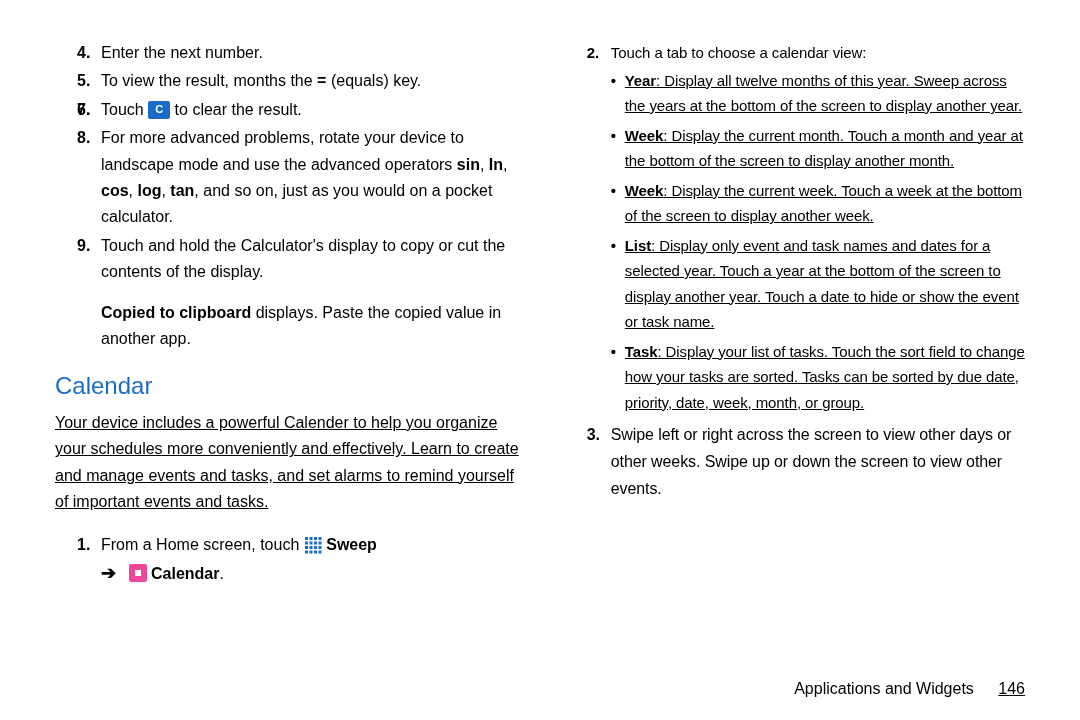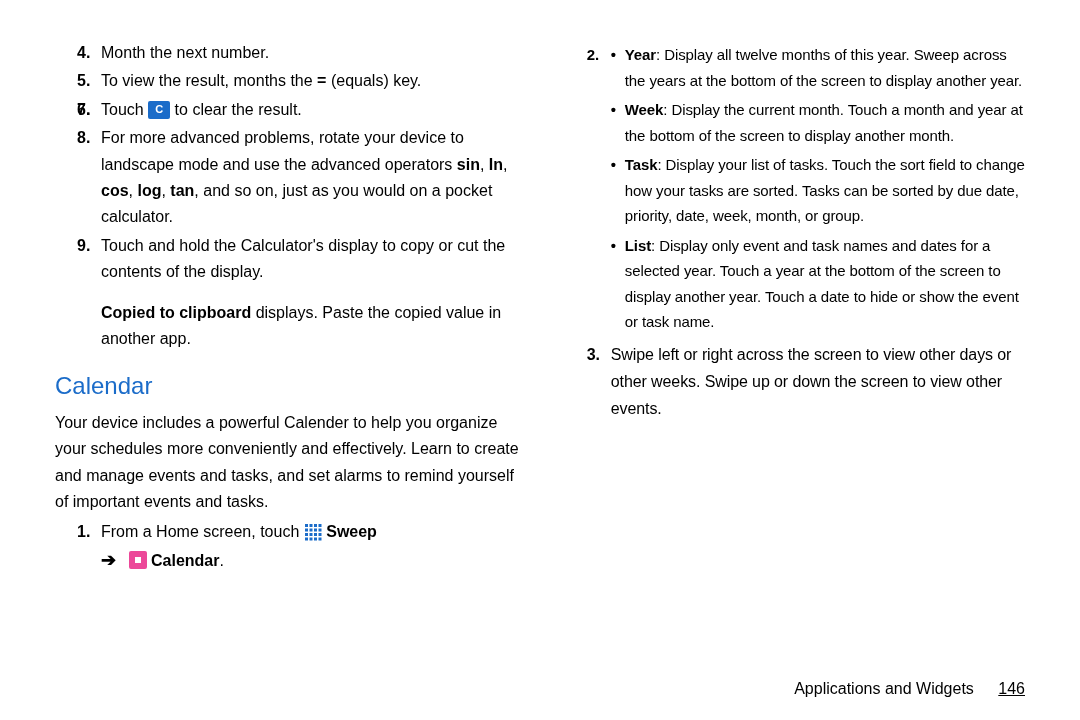--- a/index.html
+++ b/index.html
@@ -55,37 +55,39 @@
   }
   ul.bul {
     list-style: none;
     padding: 0;
     margin: 0;
   }
   ul.bul > li {
     position: relative;
     padding-left: 60px;
     margin-bottom: 4px;
+    text-decoration: underline;
   }
   ul.bul > li::before {
     content: "•";
     position: absolute;
     left: 46px;
     top: 0;
     font-weight: bold;
   }
   .bold { font-weight: bold; }
   .heading {
     color: #1b6cc9;
     font-size: 24px;
     font-weight: 400;
     margin: 14px 0 4px 0;
   }
   .intro {
-    margin: 0 0 4px 0;
+    margin: 0 0 17px 0;
+    text-decoration: underline;
   }
   .key-c {
     display: inline-flex;
     align-items: center;
     justify-content: center;
     width: 22px;
     height: 18px;
     background: #1b6cc9;
     color: #fff;
     font-size: 11px;
@@ -145,21 +147,21 @@
 </head>
 <body>
 
 <div class="page">
   <div class="columns">
 
     <div class="col">
       <ol class="numlist">
         <li>
           <span class="num">4.</span>
-          <span>Month the next number.</span>
+          <span>Enter the next number.</span>
         </li>
         <li>
           <span class="num">5.</span>
           <span>To view the result, months the </span><span class="bold">=</span><span> (equals) key.</span>
         </li>
         <li>
           <span class="num">6.</span>
         </li>
         <li>
           <span class="num">7.</span>
@@ -215,27 +217,29 @@
           <span class="cal-icon"><span class="top"></span><span class="num31">31</span></span>
           <span class="bold">Calendar</span><span>.</span>
         </li>
       </ol>
     </div>
 
     <div class="col right condensed">
       <ol class="numlist">
         <li>
           <span class="num">2.</span>
+          <span>Touch a tab to choose a calendar view:</span>
         </li>
       </ol>
       <ul class="bul">
         <li><span class="bold">Year</span><span>: Display all twelve months of this year. Sweep across the years at the bottom of the screen to display another year.</span></li>
         <li><span class="bold">Week</span><span>: Display the current month. Touch a month and year at the bottom of the screen to display another month.</span></li>
+        <li><span class="bold">Week</span><span>: Display the current week. Touch a week at the bottom of the screen to display another week.</span></li>
+        <li><span class="bold">List</span><span>: Display only event and task names and dates for a selected year. Touch a year at the bottom of the screen to display another year. Touch a date to hide or show the event or task name.</span></li>
         <li><span class="bold">Task</span><span>: Display your list of tasks. Touch the sort field to change how your tasks are sorted. Tasks can be sorted by due date, priority, date, week, month, or group.</span></li>
-        <li><span class="bold">List</span><span>: Display only event and task names and dates for a selected year. Touch a year at the bottom of the screen to display another year. Touch a date to hide or show the event or task name.</span></li>
       </ul>
       <ol class="numlist" style="margin-top:6px; font-size:16px;">
         <li>
           <span class="num">3.</span>
           <span>Swipe left or right across the screen to view other days or other weeks. Swipe up or down the screen to view other events.</span>
         </li>
       </ol>
     </div>
 
   </div>

